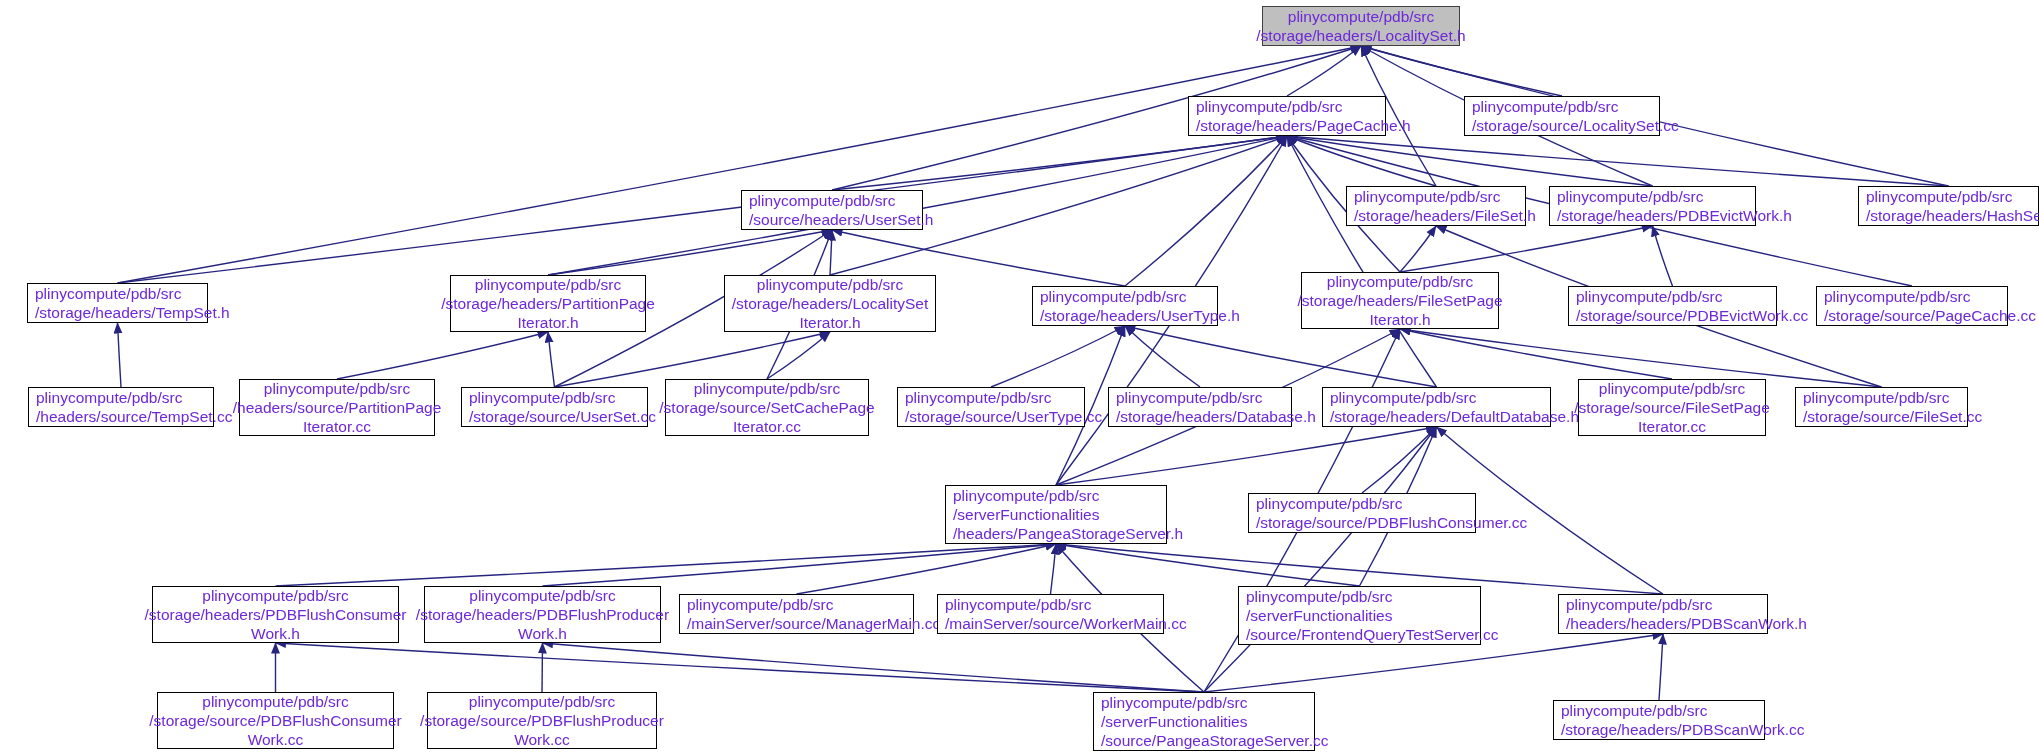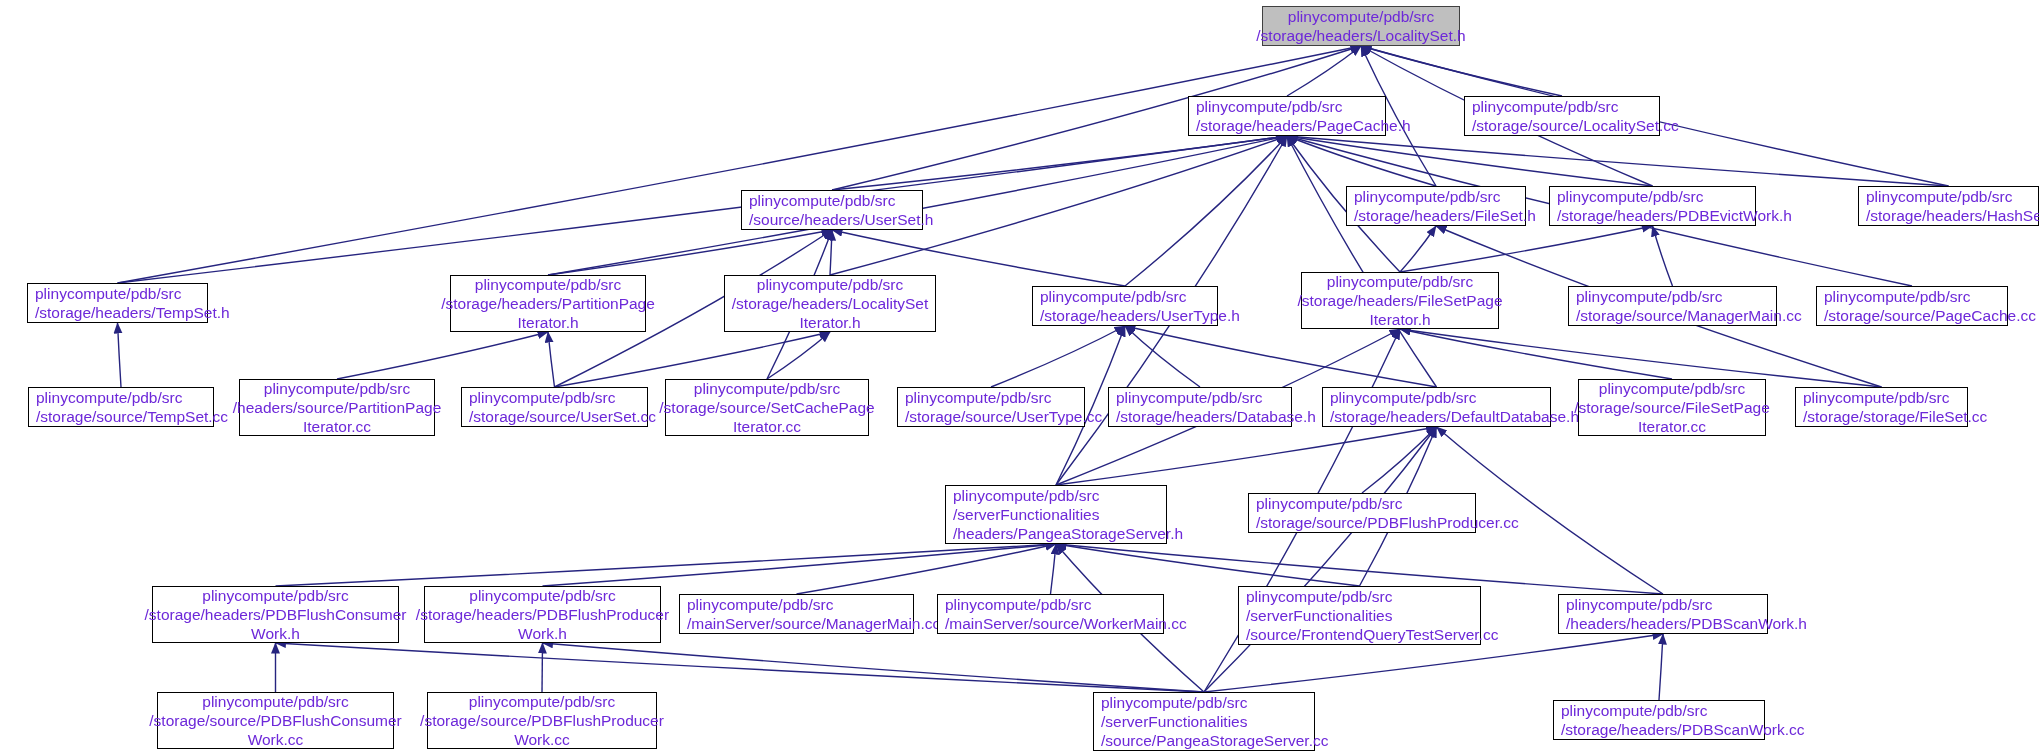--- a/index.html
+++ b/index.html
@@ -130,33 +130,33 @@
       <div class="node leftalign" style="left: 1464px; top: 96px; width: 196px; height: 40px;"><span class="line">plinycompute/pdb/src</span><span class="line">/storage/source/LocalitySet.cc</span></div>
       <div class="node leftalign" style="left: 741px; top: 190px; width: 182px; height: 40px;"><span class="line">plinycompute/pdb/src</span><span class="line">/source/headers/UserSet.h</span></div>
       <div class="node leftalign" style="left: 1346px; top: 186px; width: 180px; height: 40px;"><span class="line">plinycompute/pdb/src</span><span class="line">/storage/headers/FileSet.h</span></div>
       <div class="node leftalign" style="left: 1549px; top: 186px; width: 207px; height: 40px;"><span class="line">plinycompute/pdb/src</span><span class="line">/storage/headers/PDBEvictWork.h</span></div>
       <div class="node leftalign" style="left: 1858px; top: 186px; width: 181px; height: 40px;"><span class="line">plinycompute/pdb/src</span><span class="line">/storage/headers/HashSet.h</span></div>
       <div class="node leftalign" style="left: 27px; top: 283px; width: 181px; height: 40px;"><span class="line">plinycompute/pdb/src</span><span class="line">/storage/headers/TempSet.h</span></div>
       <div class="node" style="left: 450px; top: 275px; width: 196px; height: 57px;"><span class="line">plinycompute/pdb/src</span><span class="line">/storage/headers/PartitionPage</span><span class="line">Iterator.h</span></div>
       <div class="node" style="left: 724px; top: 275px; width: 212px; height: 57px;"><span class="line">plinycompute/pdb/src</span><span class="line">/storage/headers/LocalitySet</span><span class="line">Iterator.h</span></div>
       <div class="node leftalign" style="left: 1032px; top: 286px; width: 186px; height: 40px;"><span class="line">plinycompute/pdb/src</span><span class="line">/storage/headers/UserType.h</span></div>
       <div class="node" style="left: 1301px; top: 272px; width: 198px; height: 57px;"><span class="line">plinycompute/pdb/src</span><span class="line">/storage/headers/FileSetPage</span><span class="line">Iterator.h</span></div>
-      <div class="node leftalign" style="left: 1568px; top: 286px; width: 209px; height: 40px;"><span class="line">plinycompute/pdb/src</span><span class="line">/storage/source/ManagerMain.cc</span></div>
+      <div class="node leftalign" style="left: 1568px; top: 286px; width: 209px; height: 40px;"><span class="line">plinycompute/pdb/src</span><span class="line">/storage/source/PDBEvictWork.cc</span></div>
       <div class="node leftalign" style="left: 1816px; top: 286px; width: 192px; height: 40px;"><span class="line">plinycompute/pdb/src</span><span class="line">/storage/source/PageCache.cc</span></div>
-      <div class="node leftalign" style="left: 28px; top: 387px; width: 186px; height: 40px;"><span class="line">plinycompute/pdb/src</span><span class="line">/storage/source/TempSet.cc</span></div>
+      <div class="node leftalign" style="left: 28px; top: 387px; width: 186px; height: 40px;"><span class="line">plinycompute/pdb/src</span><span class="line">/headers/source/TempSet.cc</span></div>
       <div class="node" style="left: 239px; top: 379px; width: 196px; height: 57px;"><span class="line">plinycompute/pdb/src</span><span class="line">/headers/source/PartitionPage</span><span class="line">Iterator.cc</span></div>
       <div class="node leftalign" style="left: 461px; top: 387px; width: 187px; height: 40px;"><span class="line">plinycompute/pdb/src</span><span class="line">/storage/source/UserSet.cc</span></div>
       <div class="node" style="left: 665px; top: 379px; width: 204px; height: 57px;"><span class="line">plinycompute/pdb/src</span><span class="line">/storage/source/SetCachePage</span><span class="line">Iterator.cc</span></div>
       <div class="node leftalign" style="left: 897px; top: 387px; width: 188px; height: 40px;"><span class="line">plinycompute/pdb/src</span><span class="line">/storage/source/UserType.cc</span></div>
       <div class="node leftalign" style="left: 1108px; top: 387px; width: 184px; height: 40px;"><span class="line">plinycompute/pdb/src</span><span class="line">/storage/headers/Database.h</span></div>
       <div class="node leftalign" style="left: 1322px; top: 387px; width: 229px; height: 40px;"><span class="line">plinycompute/pdb/src</span><span class="line">/storage/headers/DefaultDatabase.h</span></div>
       <div class="node" style="left: 1578px; top: 379px; width: 188px; height: 57px;"><span class="line">plinycompute/pdb/src</span><span class="line">/storage/source/FileSetPage</span><span class="line">Iterator.cc</span></div>
-      <div class="node leftalign" style="left: 1795px; top: 387px; width: 173px; height: 40px;"><span class="line">plinycompute/pdb/src</span><span class="line">/storage/storage/FileSet.cc</span></div>
+      <div class="node leftalign" style="left: 1795px; top: 387px; width: 173px; height: 40px;"><span class="line">plinycompute/pdb/src</span><span class="line">/storage/source/FileSet.cc</span></div>
       <div class="node leftalign" style="left: 945px; top: 485px; width: 222px; height: 59px;"><span class="line">plinycompute/pdb/src</span><span class="line">/serverFunctionalities</span><span class="line">/headers/PangeaStorageServer.h</span></div>
-      <div class="node leftalign" style="left: 1248px; top: 493px; width: 228px; height: 40px;"><span class="line">plinycompute/pdb/src</span><span class="line">/storage/source/PDBFlushProducer.cc</span></div>
+      <div class="node leftalign" style="left: 1248px; top: 493px; width: 228px; height: 40px;"><span class="line">plinycompute/pdb/src</span><span class="line">/storage/source/PDBFlushConsumer.cc</span></div>
       <div class="node" style="left: 152px; top: 586px; width: 247px; height: 57px;"><span class="line">plinycompute/pdb/src</span><span class="line">/storage/headers/PDBFlushConsumer</span><span class="line">Work.h</span></div>
       <div class="node" style="left: 424px; top: 586px; width: 237px; height: 57px;"><span class="line">plinycompute/pdb/src</span><span class="line">/storage/headers/PDBFlushProducer</span><span class="line">Work.h</span></div>
       <div class="node leftalign" style="left: 679px; top: 594px; width: 235px; height: 40px;"><span class="line">plinycompute/pdb/src</span><span class="line">/mainServer/source/ManagerMain.cc</span></div>
       <div class="node leftalign" style="left: 937px; top: 594px; width: 227px; height: 40px;"><span class="line">plinycompute/pdb/src</span><span class="line">/mainServer/source/WorkerMain.cc</span></div>
       <div class="node leftalign" style="left: 1238px; top: 586px; width: 243px; height: 59px;"><span class="line">plinycompute/pdb/src</span><span class="line">/serverFunctionalities</span><span class="line">/source/FrontendQueryTestServer.cc</span></div>
       <div class="node leftalign" style="left: 1558px; top: 594px; width: 210px; height: 40px;"><span class="line">plinycompute/pdb/src</span><span class="line">/headers/headers/PDBScanWork.h</span></div>
       <div class="node" style="left: 157px; top: 692px; width: 237px; height: 57px;"><span class="line">plinycompute/pdb/src</span><span class="line">/storage/source/PDBFlushConsumer</span><span class="line">Work.cc</span></div>
       <div class="node" style="left: 427px; top: 692px; width: 230px; height: 57px;"><span class="line">plinycompute/pdb/src</span><span class="line">/storage/source/PDBFlushProducer</span><span class="line">Work.cc</span></div>
       <div class="node leftalign" style="left: 1093px; top: 692px; width: 222px; height: 59px;"><span class="line">plinycompute/pdb/src</span><span class="line">/serverFunctionalities</span><span class="line">/source/PangeaStorageServer.cc</span></div>
       <div class="node leftalign" style="left: 1553px; top: 700px; width: 212px; height: 40px;"><span class="line">plinycompute/pdb/src</span><span class="line">/storage/headers/PDBScanWork.cc</span></div>

